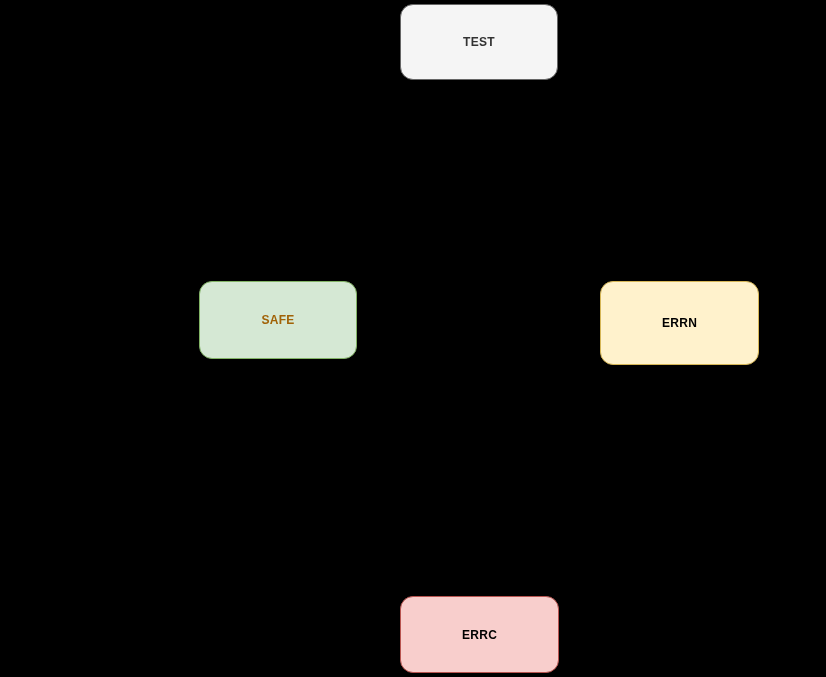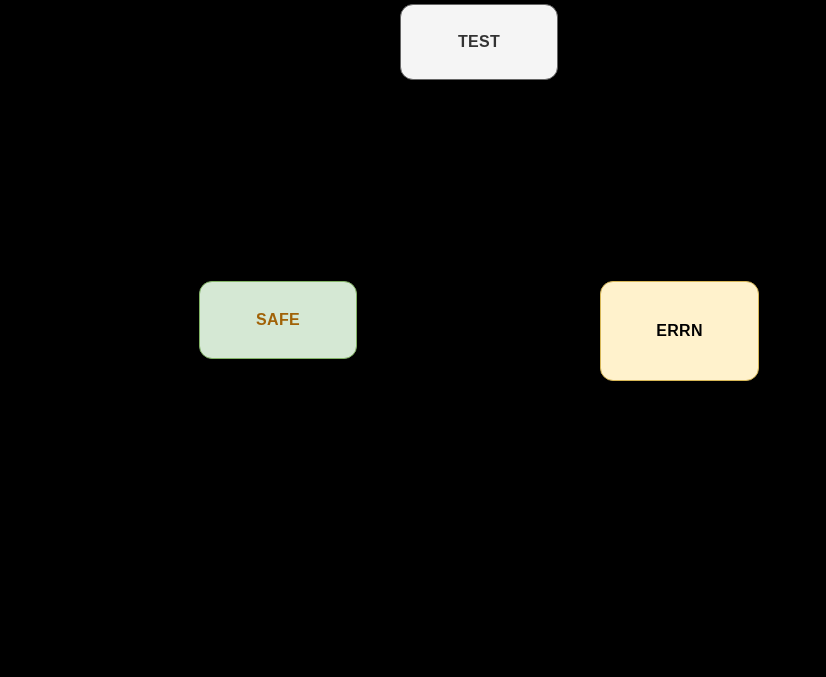--- a/index.html
+++ b/index.html
@@ -25,42 +25,45 @@
   .node {
     position: absolute;
     box-sizing: border-box;
     border: 1.5px solid #000;
     border-radius: 13px;
     display: flex;
     align-items: center;
     justify-content: center;
   }
   .node-label {
-    font-size: 16px;
+    font-size: 12px;
     font-weight: bold;
     letter-spacing: 0.3px;
     user-select: none;
   }
   
   .node-test { left: 400px; top: 4px;   width: 158px; height: 76px; }
   .node-safe { left: 199px; top: 281px; width: 158px; height: 78px; }
-  .node-errn { left: 600px; top: 281px; width: 159px; height: 100px; }
+  .node-errn { left: 600px; top: 281px; width: 159px; height: 84px; }
   .node-errc { left: 400px; top: 596px; width: 159px; height: 77px; }
 </style>
 </head>
 <body>
 
 <div class="canvas" style="background: rgb(0, 0, 0);">
 
   <div class="node node-test" style="background: rgb(245, 245, 245); border-color: rgb(102, 102, 102); color: rgb(51, 51, 51);">
     <span class="node-label">TEST</span>
   </div>
 
   <div class="node node-safe" style="background: rgb(213, 232, 212); border-color: rgb(130, 179, 102); color: #a16207;">
     <span class="node-label">SAFE</span>
   </div>
 
   <div class="node node-errn" style="background: rgb(255, 242, 204); border-color: rgb(214, 182, 86); color: rgb(0, 0, 0);">
     <span class="node-label">ERRN</span>
   </div>
 
+  <div class="node node-errc" style="background: rgb(248, 206, 204); border-color: rgb(184, 84, 80); color: rgb(0, 0, 0);">
+    <span class="node-label">ERRC</span>
+  </div>
 
 </div>
 
 </body></html>

